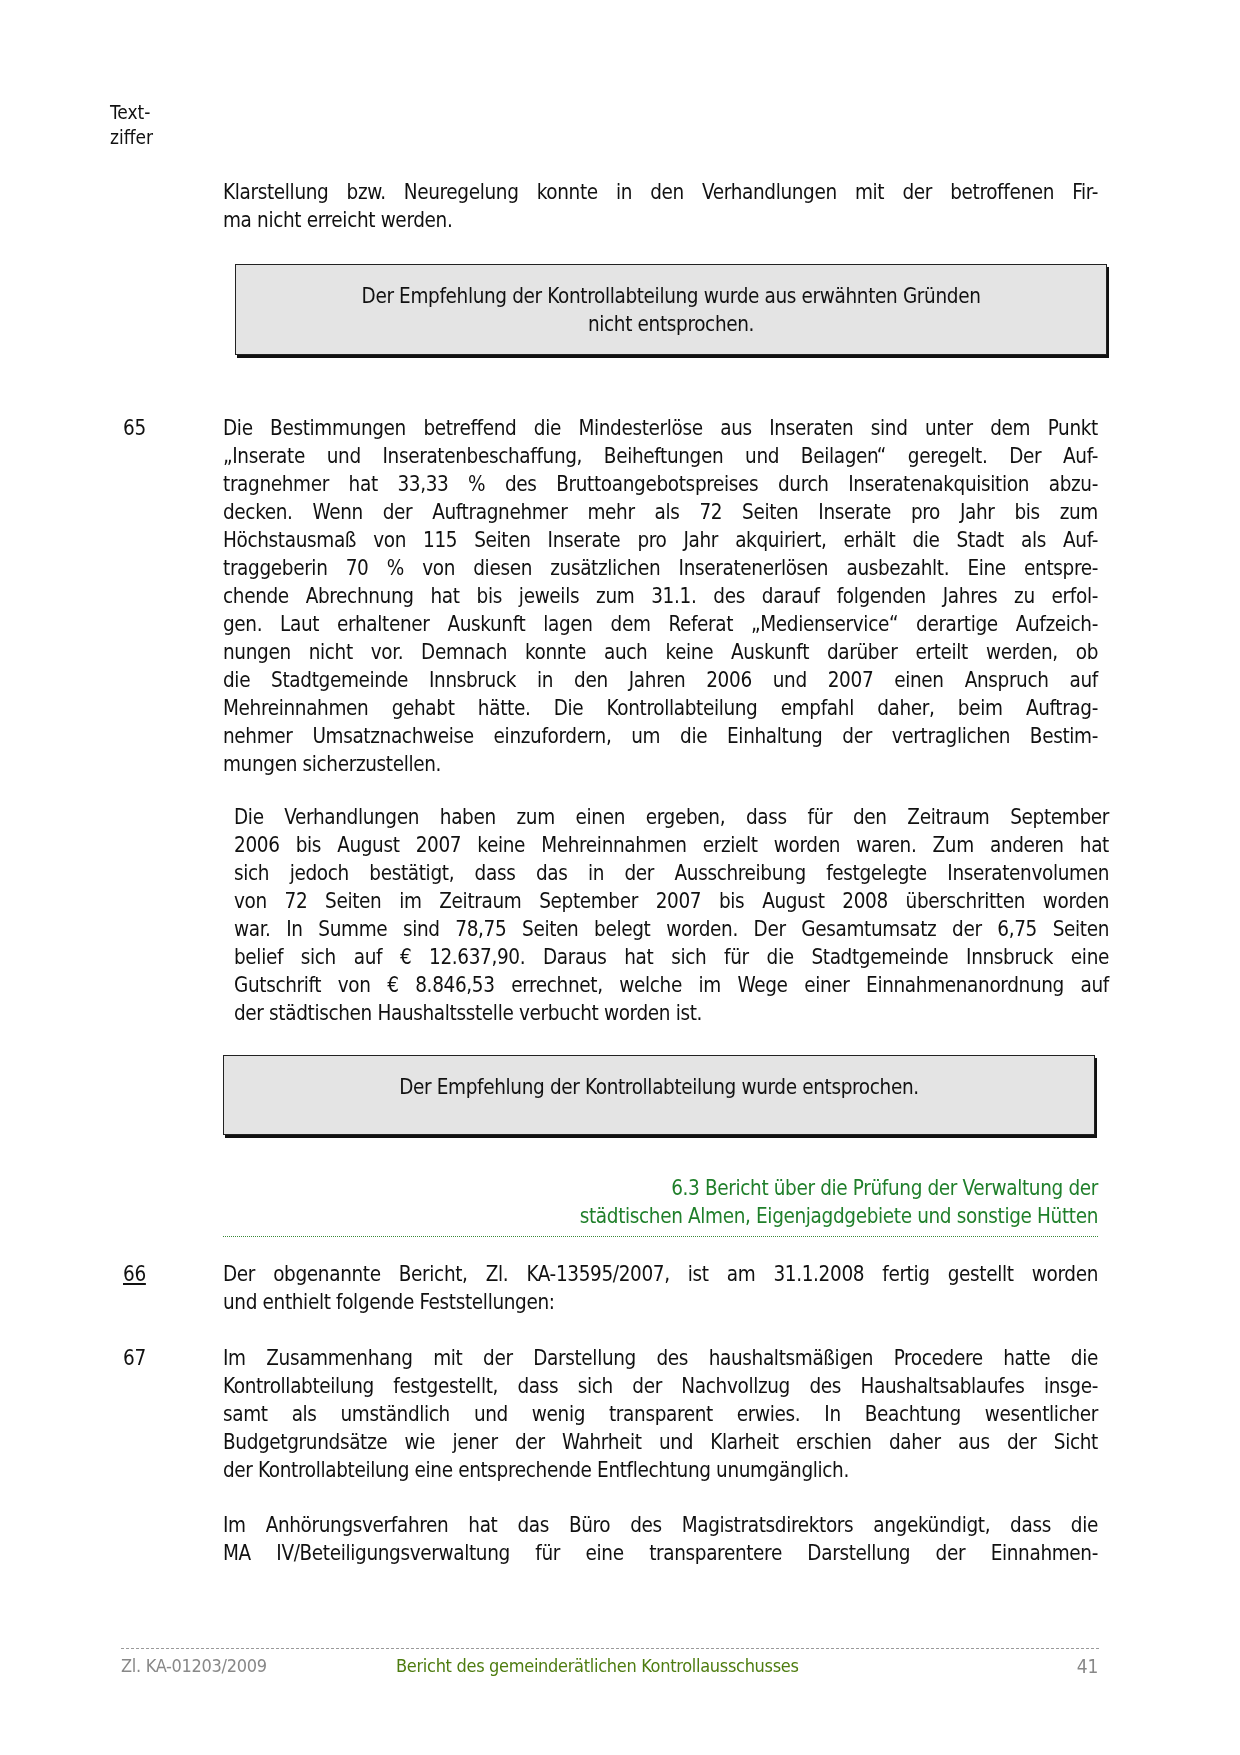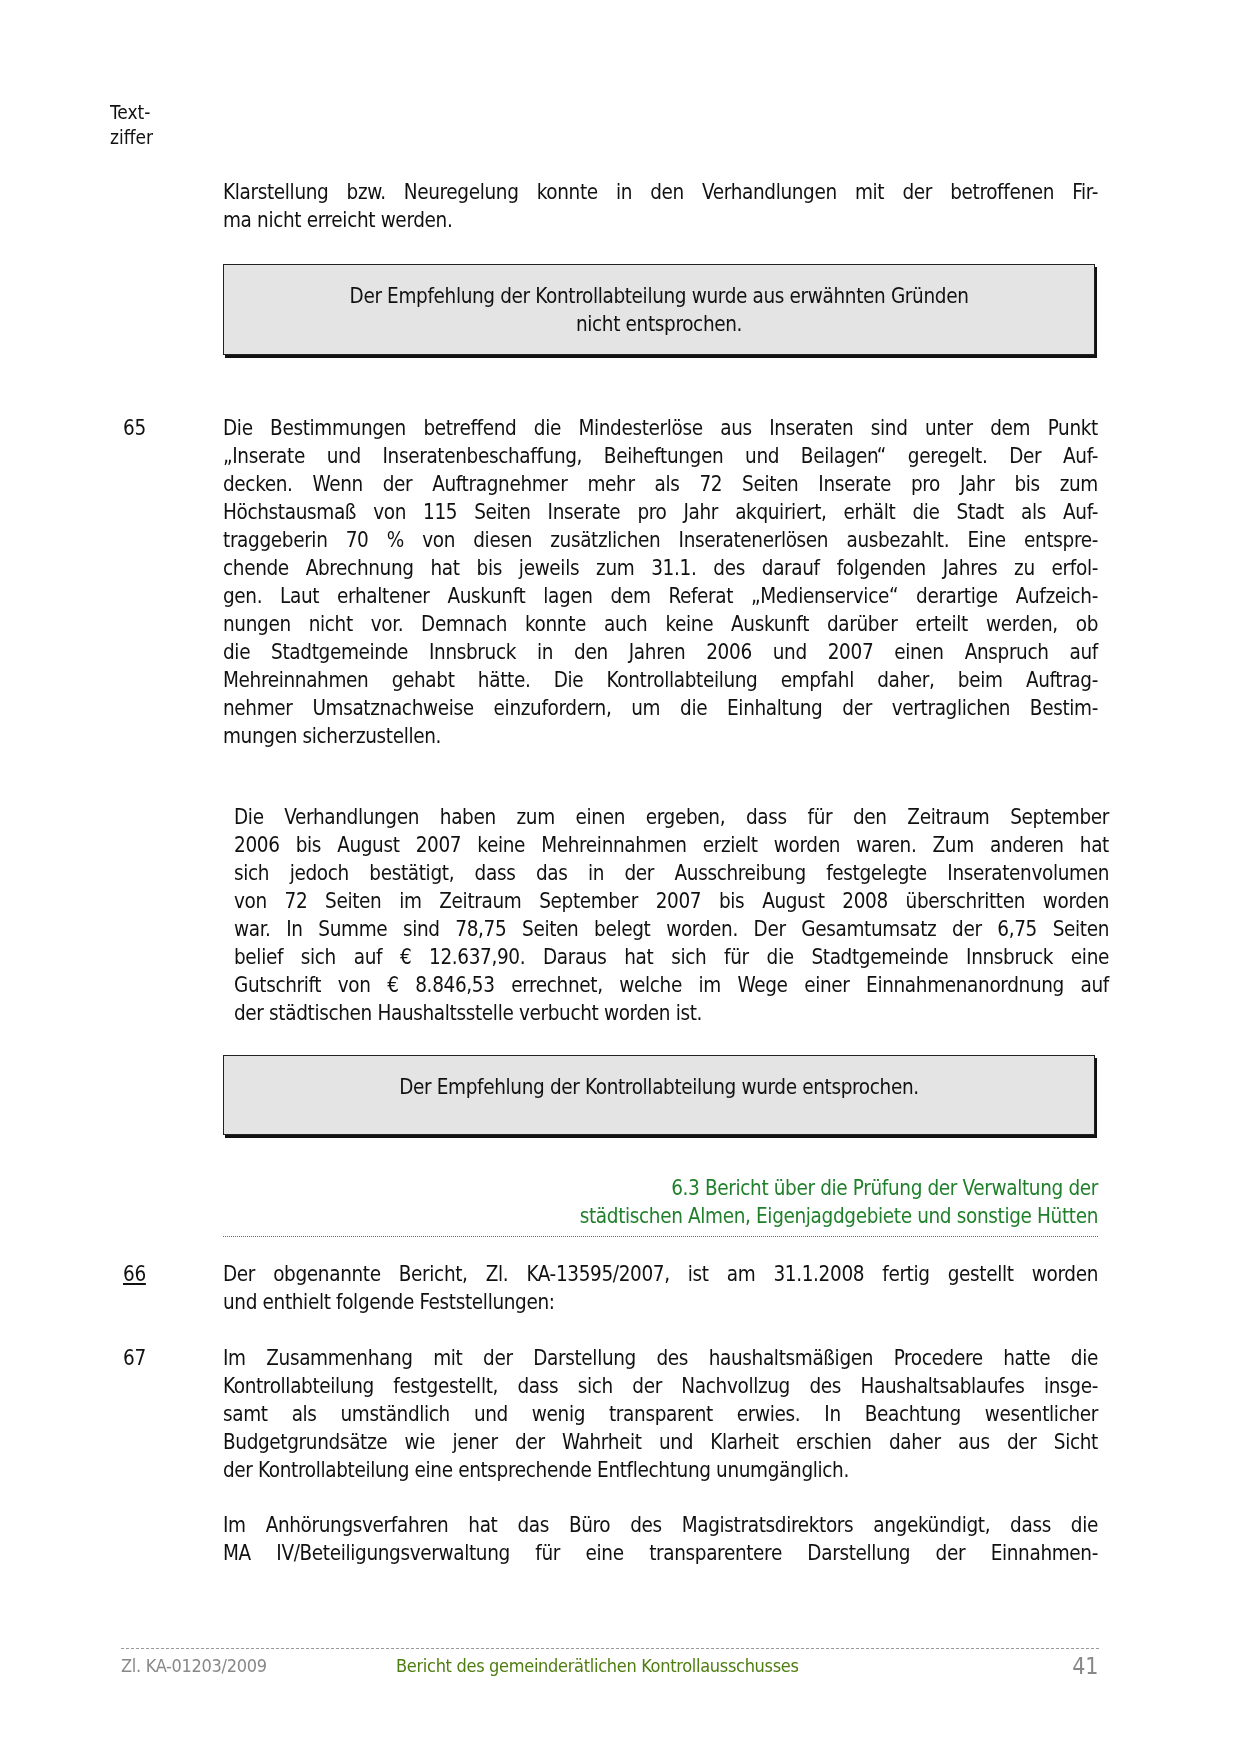--- a/index.html
+++ b/index.html
@@ -15,44 +15,45 @@
   .box { left: 223px; width: 872px; background: #e4e4e4; border: 1px solid #222;
          box-shadow: 2px 3px 0 #111; text-align: center; font-size: 20.5px; line-height: 28px;
          letter-spacing: -0.35px; box-sizing: border-box; }
   .heading { right: 142px; text-align: right; color: #1f7f2a; font-size: 20.5px; line-height: 28px;
              letter-spacing: -0.35px; }
   .heading-rule { left: 223px; width: 875px; top: 1236px; border-top: 1px dotted #3a8a3a; height: 0; }
   .footer-rule { left: 121px; width: 978px; top: 1648px; border-top: 1px dashed #9a9a9a; height: 0; }
   .footer { top: 1654px; font-size: 18px; line-height: 24px; letter-spacing: -0.3px; }
   .footer.ref { left: 121px; color: #888; }
   .footer.title { left: 396px; color: #4d7c0f; }
-  .footer.page { right: 142px; color: #888; font-size: 23px; }
+  .footer.page { right: 142px; color: #888; font-size: 19px; }
 </style>
 </head>
 <body>
 
 <div class="abs margin-label">
   <div>Text-</div>
   <div>ziffer</div>
 </div>
 
 <div class="abs para" style="top:178px;">
   <span class="line">Klarstellung bzw. Neuregelung konnte in den Verhandlungen mit der betroffenen Fir-</span>
   <span class="line last">ma nicht erreicht werden.</span>
 </div>
 
-<div class="abs box" style="top:264px; height:91px; padding-top:17px;">
+<div class="abs box" style="top:264px; height:91px; padding-top:17px;margin-left:12px;">
   <div>Der Empfehlung der Kontrollabteilung wurde aus erwähnten Gründen</div>
   <div>nicht entsprochen.</div>
 </div>
 
 <div class="abs num" style="top:414px;">65</div>
 <div class="abs para" style="top:414px;">
   <span class="line">Die Bestimmungen betreffend die Mindesterlöse aus Inseraten sind unter dem Punkt</span>
   <span class="line">„Inserate und Inseratenbeschaffung, Beiheftungen und Beilagen“ geregelt. Der Auf-</span>
+  <span class="line">tragnehmer hat 33,33 % des Bruttoangebotspreises durch Inseratenakquisition abzu-</span>
   <span class="line">decken. Wenn der Auftragnehmer mehr als 72 Seiten Inserate pro Jahr bis zum</span>
   <span class="line">Höchstausmaß von 115 Seiten Inserate pro Jahr akquiriert, erhält die Stadt als Auf-</span>
   <span class="line">traggeberin 70 % von diesen zusätzlichen Inseratenerlösen ausbezahlt. Eine entspre-</span>
   <span class="line">chende Abrechnung hat bis jeweils zum 31.1. des darauf folgenden Jahres zu erfol-</span>
   <span class="line">gen. Laut erhaltener Auskunft lagen dem Referat „Medienservice“ derartige Aufzeich-</span>
   <span class="line">nungen nicht vor. Demnach konnte auch keine Auskunft darüber erteilt werden, ob</span>
   <span class="line">die Stadtgemeinde Innsbruck in den Jahren 2006 und 2007 einen Anspruch auf</span>
   <span class="line">Mehreinnahmen gehabt hätte. Die Kontrollabteilung empfahl daher, beim Auftrag-</span>
   <span class="line">nehmer Umsatznachweise einzufordern, um die Einhaltung der vertraglichen Bestim-</span>
   <span class="line last">mungen sicherzustellen.</span>

